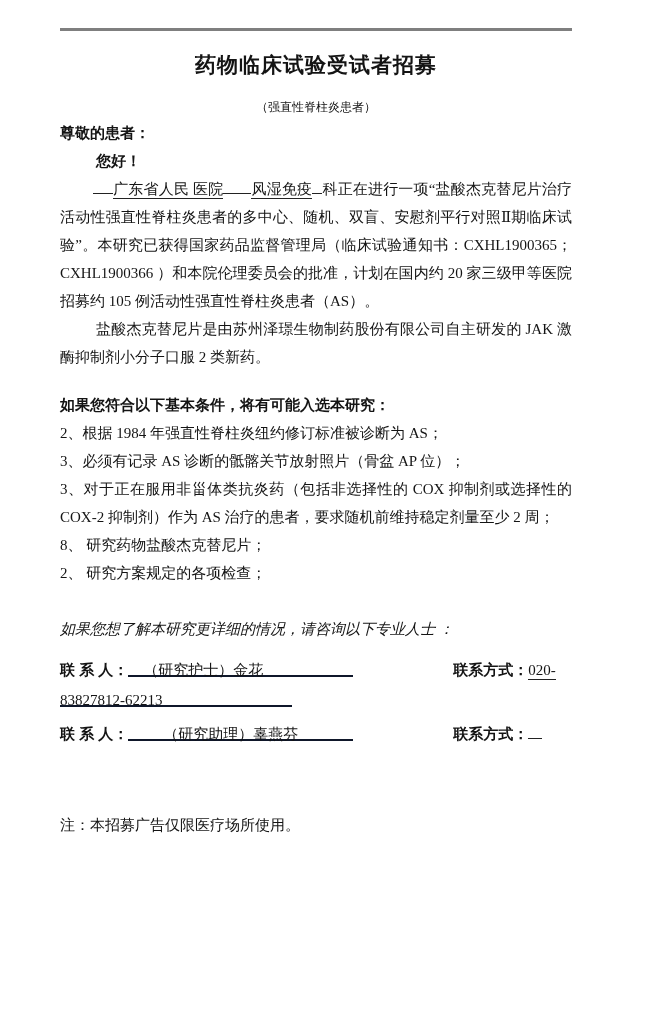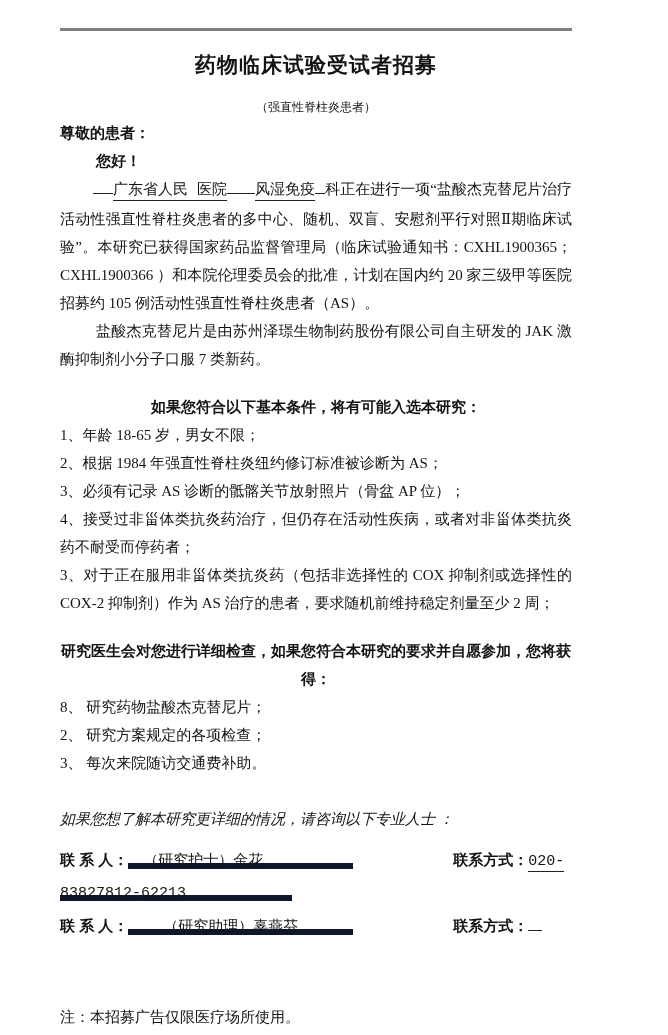--- a/index.html
+++ b/index.html
@@ -33,39 +33,38 @@
     font-size: 12px;
     line-height: 24px;
     text-align: center;
     margin-top: 14px;
   }
   .salutation { }
   .greeting { text-indent: 36px; }
   .justify { text-align: justify; }
   .indent2 { text-indent: 36px; }
   .indent-sp { display: inline-block; width: 33px; }
-  .u { border-bottom: 1px solid #222; padding-bottom: 1px; font-family: Liberation Mono, monospace; }
+  .u { border-bottom: 1px solid #222; padding-bottom: 1px; }
   .ublank {
     display: inline-block;
     border-bottom: 1px solid #222;
     height: 17px;
     vertical-align: baseline;
   }
   .w20 { width: 20px; } .w28 { width: 28px; } .w10 { width: 10px; } .w14 { width: 14px; }
-  .heading { margin-top: 20px; text-align: center; }
+  .heading { margin-top: 20px; }
   .consult { margin-top: 28px; font-style: italic; }
   .contact-row { margin-top: 12px; line-height: 30px; white-space: nowrap; }
   .contact-row2 { line-height: 30px; }
   .contact-row.second { margin-top: 4px; }
   .u-box {
     display: inline-block;
-    border-bottom: 6px solid #0f172a;
+    border-bottom: 2px solid #0f172a;
     height: 22px;
     vertical-align: baseline;
-    font-family: Liberation Mono, monospace;
   }
   .name-box { width: 225px; padding-left: 15px; }
   .name-box.alt { padding-left: 35px; }
   .method { margin-left: 100px; }
   .phone-box1 { width: 232px; }
   .phone-box2 { width: 210px; }
   .note { margin-top: 62px; }
 </style>
 </head>
 <body>
@@ -77,35 +76,31 @@
   <div class="title hei">药物临床试验受试者招募</div>
 
   <div class="subtitle">（强直性脊柱炎患者）</div>
 
   <p class="salutation hei">尊敬的患者：</p>
 
   <p class="greeting hei">您好！</p>
 
   <p class="justify"><span class="indent-sp"></span><span class="ublank w20"></span><span class="u">广东省人民 医院</span><span class="ublank w28"></span><span class="u">风湿免疫</span><span class="ublank w10"></span><span>科正在进行一项“盐酸杰克替尼片治疗活动性强直性脊柱炎患者的多中心、随机、双盲、安慰剂平行对照Ⅱ期临床试验”。本研究已获得国家药品监督管理局（临床试验通知书：CXHL1900365；CXHL1900366 ）和本院伦理委员会的批准，计划在国内约 20 家三级甲等医院招募约 105 例活动性强直性脊柱炎患者（AS）。</span></p>
 
-  <p class="justify indent2">盐酸杰克替尼片是由苏州泽璟生物制药股份有限公司自主研发的 JAK 激酶抑制剂小分子口服 7 类新药。</p>
+  <p class="justify indent2">盐酸杰克替尼片是由苏州泽璟生物制药股份有限公司自主研发的 JAK 激酶抑制剂小分子口服 2 类新药。</p>
 
   <p class="heading hei">如果您符合以下基本条件，将有可能入选本研究：</p>
 
-  <div class="justify">1、年龄 18-65 岁，男女不限；</div>
   <div class="justify">2、根据 1984 年强直性脊柱炎纽约修订标准被诊断为 AS；</div>
   <div class="justify">3、必须有记录 AS 诊断的骶髂关节放射照片（骨盆 AP 位）；</div>
-  <div class="justify">4、接受过非甾体类抗炎药治疗，但仍存在活动性疾病，或者对非甾体类抗炎药不耐受而停药者；</div>
   <div class="justify">3、对于正在服用非甾体类抗炎药（包括非选择性的 COX 抑制剂或选择性的 COX-2 抑制剂）作为 AS 治疗的患者，要求随机前维持稳定剂量至少 2 周；</div>
 
-  <p class="heading hei">研究医生会对您进行详细检查，如果您符合本研究的要求并自愿参加，您将获得：</p>
 
   <div class="justify">8、 研究药物盐酸杰克替尼片；</div>
   <div class="justify">2、 研究方案规定的各项检查；</div>
-  <div class="justify">3、 每次来院随访交通费补助。</div>
 
   <p class="consult">如果您想了解本研究更详细的情况，请咨询以下专业人士 ：</p>
 
   <div class="contact-row"><span class="hei">联 系 人：</span><span class="u-box name-box">（研究护士）金花</span><span class="hei method">联系方式：</span><span class="u">020-</span></div>
   <div class="contact-row2"><span class="u-box phone-box1">83827812-62213</span></div>
 
   <div class="contact-row second"><span class="hei">联 系 人：</span><span class="u-box name-box alt">（研究助理）辜燕芬</span><span class="hei method">联系方式：</span><span class="ublank w14"></span></div>
 
   <p class="note">注：本招募广告仅限医疗场所使用。</p>
 

